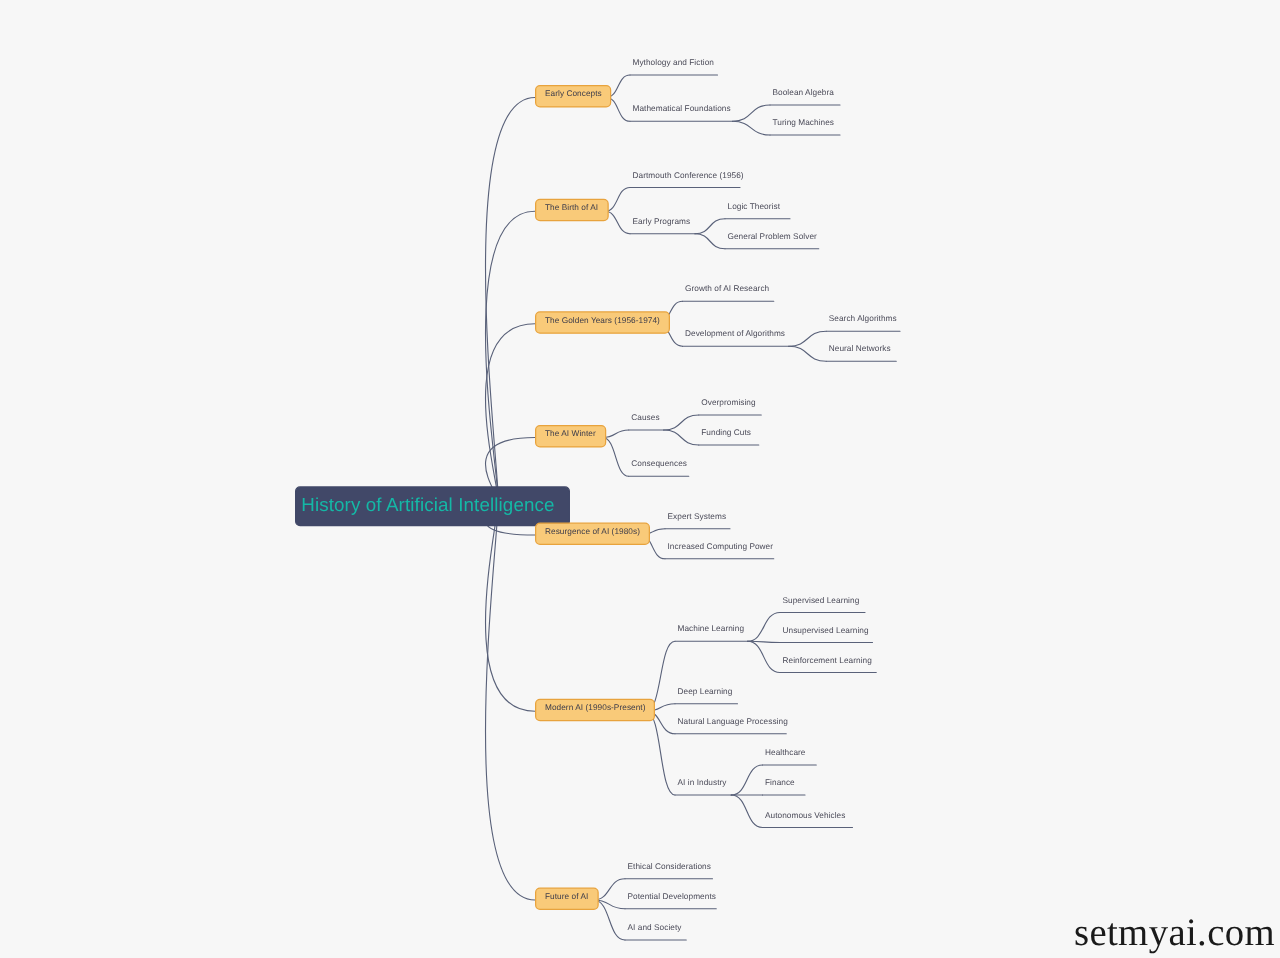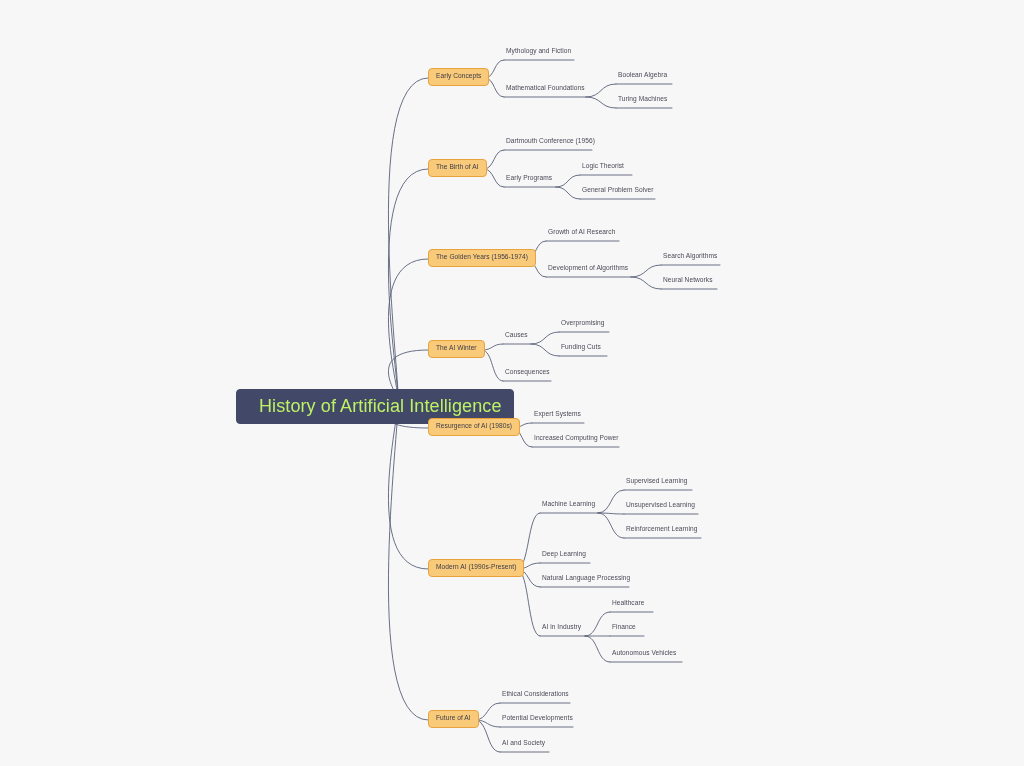--- a/index.html
+++ b/index.html
@@ -23,26 +23,26 @@
     height: 766px;
     pointer-events: none;
   }
   .node {
     position: absolute;
     box-sizing: border-box;
     white-space: nowrap;
   }
   .root-node {
     background: #414868;
-    color: #bef264;
+    color: #14b8a6;
     border: 1px solid #414868;
     border-radius: 4px;
-    font-size: 18px;
+    font-size: 15px;
     line-height: 1;
-    padding: 7px 11px 8px 22px;
+    padding: 7px 11px 8px 4px;
     letter-spacing: 0.1px;
   }
   .branch-node {
     background: #f9ca79;
     color: #3b3b4a;
     border: 1px solid #e8a33d;
     border-radius: 4px;
     font-size: 6.6px;
     line-height: 1;
     padding: 4px 7px 5px 7px;
@@ -174,13 +174,14 @@
       <div class="node leaf-node" style="left: 540px; top: 575px;">Natural Language Processing</div>
       <div class="node leaf-node" style="left: 540px; top: 624px;">AI in Industry</div>
       <div class="node leaf-node" style="left: 610px; top: 600px;">Healthcare</div>
       <div class="node leaf-node" style="left: 610px; top: 624px;">Finance</div>
       <div class="node leaf-node" style="left: 610px; top: 650px;">Autonomous Vehicles</div>
       <div class="node branch-node" style="left: 428px; top: 710px;">Future of AI</div>
       <div class="node leaf-node" style="left: 500px; top: 691px;">Ethical Considerations</div>
       <div class="node leaf-node" style="left: 500px; top: 715px;">Potential Developments</div>
       <div class="node leaf-node" style="left: 500px; top: 740px;">AI and Society</div>
     </div>
+  <div class="watermark">setmyai.com</div>
 </div>
 
 </body></html>

